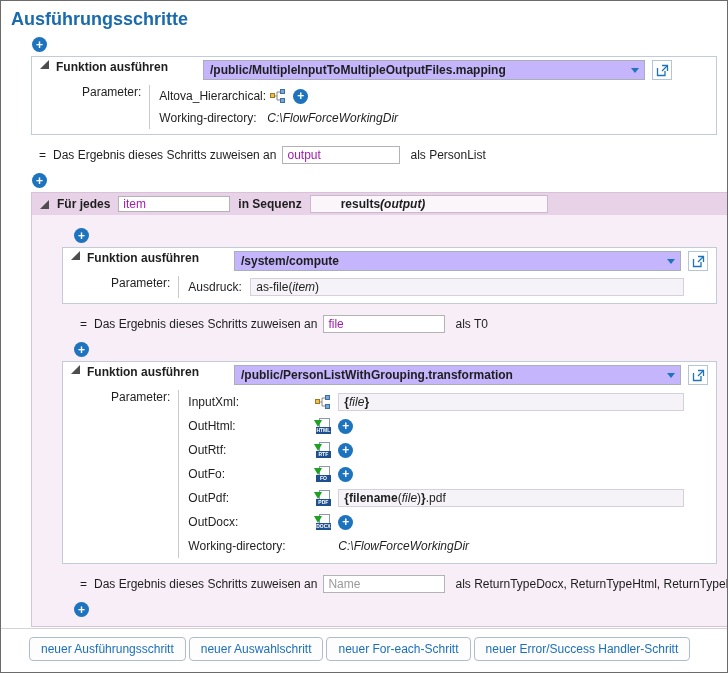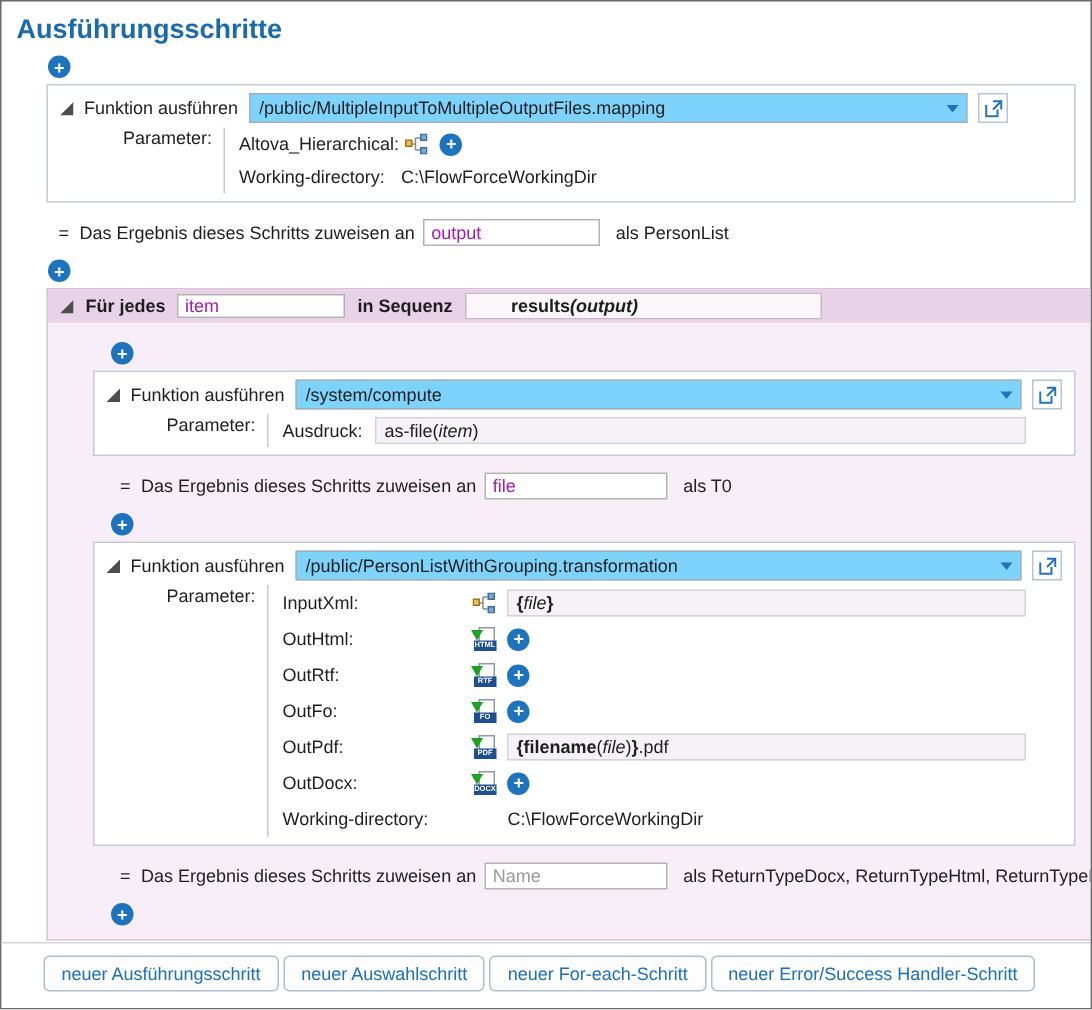--- a/index.html
+++ b/index.html
@@ -7,44 +7,44 @@
          font-family:"Liberation Sans",sans-serif;font-size:12px;color:#1e1e1e;overflow:hidden;}
   .title{margin:8px 0 0 10px;font-size:18px;font-weight:bold;color:#1a6aae;}
   .addrow{display:flex;margin-top:7px;}
   .addrow.outer{margin-left:31px;}
   .addrow.inner{margin-left:12px;}
   .addbtn{width:15px;height:15px;border-radius:50%;background:#1e73be;color:#fff;display:inline-flex;
           align-items:center;justify-content:center;font-size:12px;font-weight:bold;line-height:1;
           cursor:pointer;user-select:none;flex:0 0 auto;}
   .stepbox{border:1px solid #c2ccd6;background:#fff;margin:4px 10px 0 30px;padding:3px 8px 5px 8px;}
   .foreach .stepbox{margin:4px 10px 0 0;}
-  .fnrow{display:flex;align-items:center;gap:7px;height:24px;}
+  .fnrow{display:flex;gap:7px;height:24px;font-weight:bold;}
   .fnrow.short{padding-right:36px;}
   .tri{flex:0 0 auto;display:inline-flex;cursor:pointer;}
   .fnlabel{white-space:nowrap;}
-  .combo{flex:1;position:relative;height:20px;border:1px solid #a8afb6;background:#7dd3fc;display:flex;
-         align-items:center;padding:0 20px 0 6px;box-sizing:border-box;cursor:pointer;min-width:0;}
+  .combo{flex:1;position:relative;height:20px;border:1px solid #a8afb6;background:#c4b5fd;display:flex;
+         align-items:center;padding:0 20px 0 6px;box-sizing:border-box;cursor:pointer;min-width:0;margin-left:28px;}
   .combo-text{white-space:nowrap;overflow:hidden;}
   .combo-arr{position:absolute;right:5px;top:7px;width:0;height:0;border-left:4px solid transparent;
              border-right:4px solid transparent;border-top:5px solid #1e73be;}
   .extbtn{flex:0 0 auto;width:20px;height:20px;border:1px solid #b6c5d3;background:#fff;display:inline-flex;
           align-items:center;justify-content:center;cursor:pointer;box-sizing:border-box;}
   .paramarea{display:flex;align-items:stretch;margin-top:1px;}
   .paramlabel{flex:0 0 auto;padding-right:8px;white-space:nowrap;}
   .s1 .paramlabel{margin-left:42px;}
   .s2 .paramlabel,.s3 .paramlabel{margin-left:40px;}
   .params{flex:1;border-left:1px solid #c9c9c9;padding-left:9px;min-width:0;}
   .prow{display:flex;align-items:center;gap:6px;height:22px;}
   .s3 .prow{height:24px;}
   .pname{flex:0 0 auto;white-space:nowrap;}
   .s1 .pname{width:102px;}
   .s2 .pname{width:56px;}
   .s3 .pname{width:118px;}
   .iconslot{flex:0 0 auto;width:20px;display:inline-flex;justify-content:center;}
-  .pvalue{white-space:nowrap;}
+  .pvalue{white-space:nowrap;font-style:italic;}
   .expr{display:inline-flex;align-items:center;height:18px;border:1px solid #d6d0dc;background:#f6f3f8;
         padding:0 5px;box-sizing:border-box;white-space:nowrap;}
   .expr.grow{flex:1;margin-right:24px;min-width:0;overflow:hidden;}
   .expr.seq{width:238px;background:#faf6fa;border-color:#ccb8cc;font-weight:bold;padding-left:30px;}
   .assign{display:flex;align-items:center;height:22px;margin-top:9px;white-space:nowrap;}
   .assign.outer{margin-left:38px;}
   .assign.inner{margin-left:18px;}
   .eq{width:14px;flex:0 0 auto;}
   .assignlabel{margin-right:6px;}
   .tinput{height:18px;border:1px solid #b3b3b3;padding:0 4px;font-family:"Liberation Sans",sans-serif;

